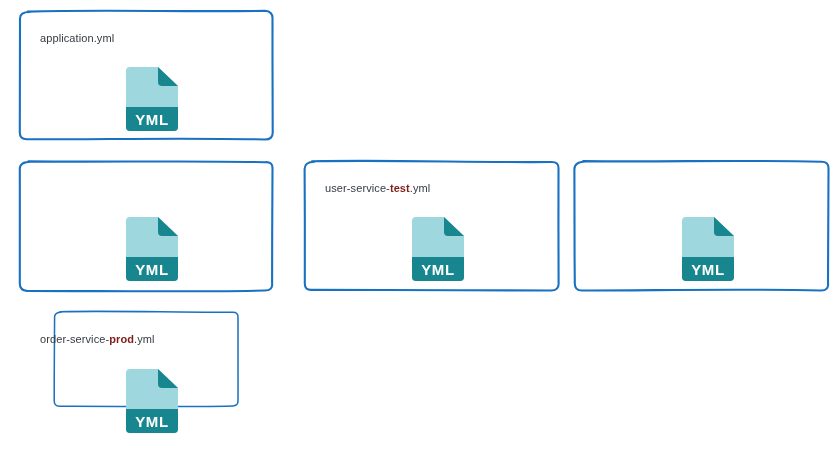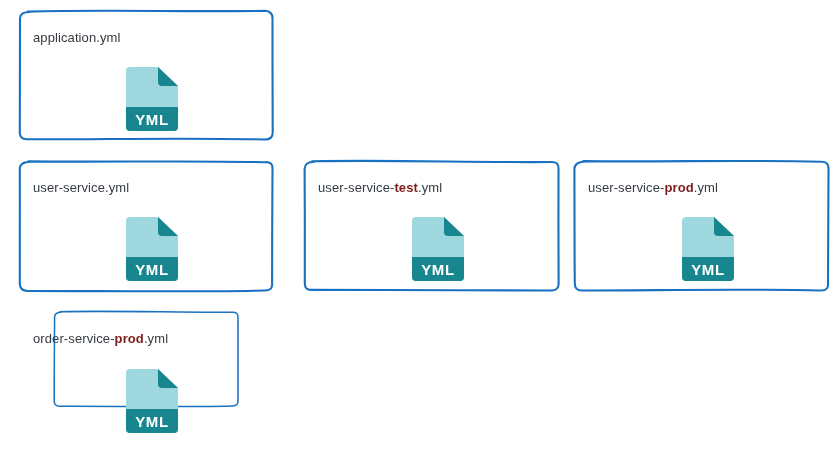--- a/index.html
+++ b/index.html
@@ -40,23 +40,23 @@
   .card-frame path {
     fill: none;
     stroke: #1971c2;
     stroke-width: 2.1;
     stroke-linecap: round;
     stroke-linejoin: round;
   }
 
   .card-label {
     position: absolute;
-    left: 15px;
+    left: 22px;
     top: 19px;
-    font-size: 13px;
+    font-size: 11px;
     line-height: 18px;
     color: #343a40;
     white-space: nowrap;
     letter-spacing: 0.1px;
   }
   .card-label b {
     font-weight: 700;
     color: #7f1d1d;
   }
 
@@ -98,21 +98,20 @@
     <path d="M32,0 L52,19 H36 a4,4 0 0 1 -4,-4 Z" fill="#17868e"></path>
     <text x="25" y="33" text-anchor="middle" font-family="'Liberation Sans', sans-serif" font-size="17" font-weight="400" fill="#17868e"></text>
     <text x="26" y="58" text-anchor="middle" font-family="'Liberation Sans', sans-serif" font-size="15" font-weight="700" letter-spacing="0.6" fill="#ffffff">YML</text>
   </svg>
       </div>
     </div>
     <div class="card" style="left: 18px; top: 160px; width: 256px; height: 132px;">
       <svg class="card-frame" viewBox="0 0 256 132">
         <path d="M 10.3 1.4 C 88.5 2.4, 171.0 0.4, 247.0 2.2 Q 255.0 1.5, 254.5 9.0 C 254.4 49.0, 254.0 84.4, 254.1 123.0 Q 255.0 130.5, 247.0 130.5 C 168.3 132.2, 85.4 130.9, 9.0 130.9 Q 1.5 130.5, 1.8 123.0 C 2.0 83.4, 1.8 46.8, 1.8 9.0 Q 1.6 1.8, 12.8 1.8 "></path>
       </svg>
-      <div class="card-label"><span>user-service.yml</span></div>
       <div class="yml-icon r2">
   <svg width="52" height="64" viewBox="0 0 52 64" aria-hidden="true">
     <defs>
       <clipPath id="clipBody">
         <path d="M4,0 H32 L52,19 V60 a4,4 0 0 1 -4,4 H4 a4,4 0 0 1 -4,-4 V4 a4,4 0 0 1 4,-4 Z"></path>
       </clipPath>
     </defs>
     <g clip-path="url(#clipBody)">
       <rect x="0" y="0" width="52" height="64" fill="#9ed8de"></rect>
       <rect x="0" y="40" width="52" height="24" fill="#17868e"></rect>
@@ -142,21 +141,20 @@
     <path d="M32,0 L52,19 H36 a4,4 0 0 1 -4,-4 Z" fill="#17868e"></path>
     <text x="25" y="33" text-anchor="middle" font-family="'Liberation Sans', sans-serif" font-size="17" font-weight="400" fill="#17868e"></text>
     <text x="26" y="58" text-anchor="middle" font-family="'Liberation Sans', sans-serif" font-size="15" font-weight="700" letter-spacing="0.6" fill="#ffffff">YML</text>
   </svg>
       </div>
     </div>
     <div class="card" style="left: 573px; top: 160px; width: 257px; height: 132px;">
       <svg class="card-frame" viewBox="0 0 257 132">
         <path d="M 10.2 1.1 C 88.8 2.1, 172.0 -0.2, 248.0 1.8 Q 256.0 1.5, 255.5 9.0 C 255.4 48.3, 255.2 87.8, 255.0 123.0 Q 256.0 130.5, 248.0 130.5 C 169.3 128.7, 85.6 130.4, 9.0 130.5 Q 1.5 130.5, 1.8 123.0 C 1.4 84.1, 1.3 43.4, 1.4 9.0 Q 1.6 1.8, 12.7 1.5 "></path>
       </svg>
-      <div class="card-label"><span>user-service-</span><b>prod</b><span>.yml</span></div>
       <div class="yml-icon r2">
   <svg width="52" height="64" viewBox="0 0 52 64" aria-hidden="true">
     <defs>
       <clipPath id="clipBody">
         <path d="M4,0 H32 L52,19 V60 a4,4 0 0 1 -4,4 H4 a4,4 0 0 1 -4,-4 V4 a4,4 0 0 1 4,-4 Z"></path>
       </clipPath>
     </defs>
     <g clip-path="url(#clipBody)">
       <rect x="0" y="0" width="52" height="64" fill="#9ed8de"></rect>
       <rect x="0" y="40" width="52" height="24" fill="#17868e"></rect>

